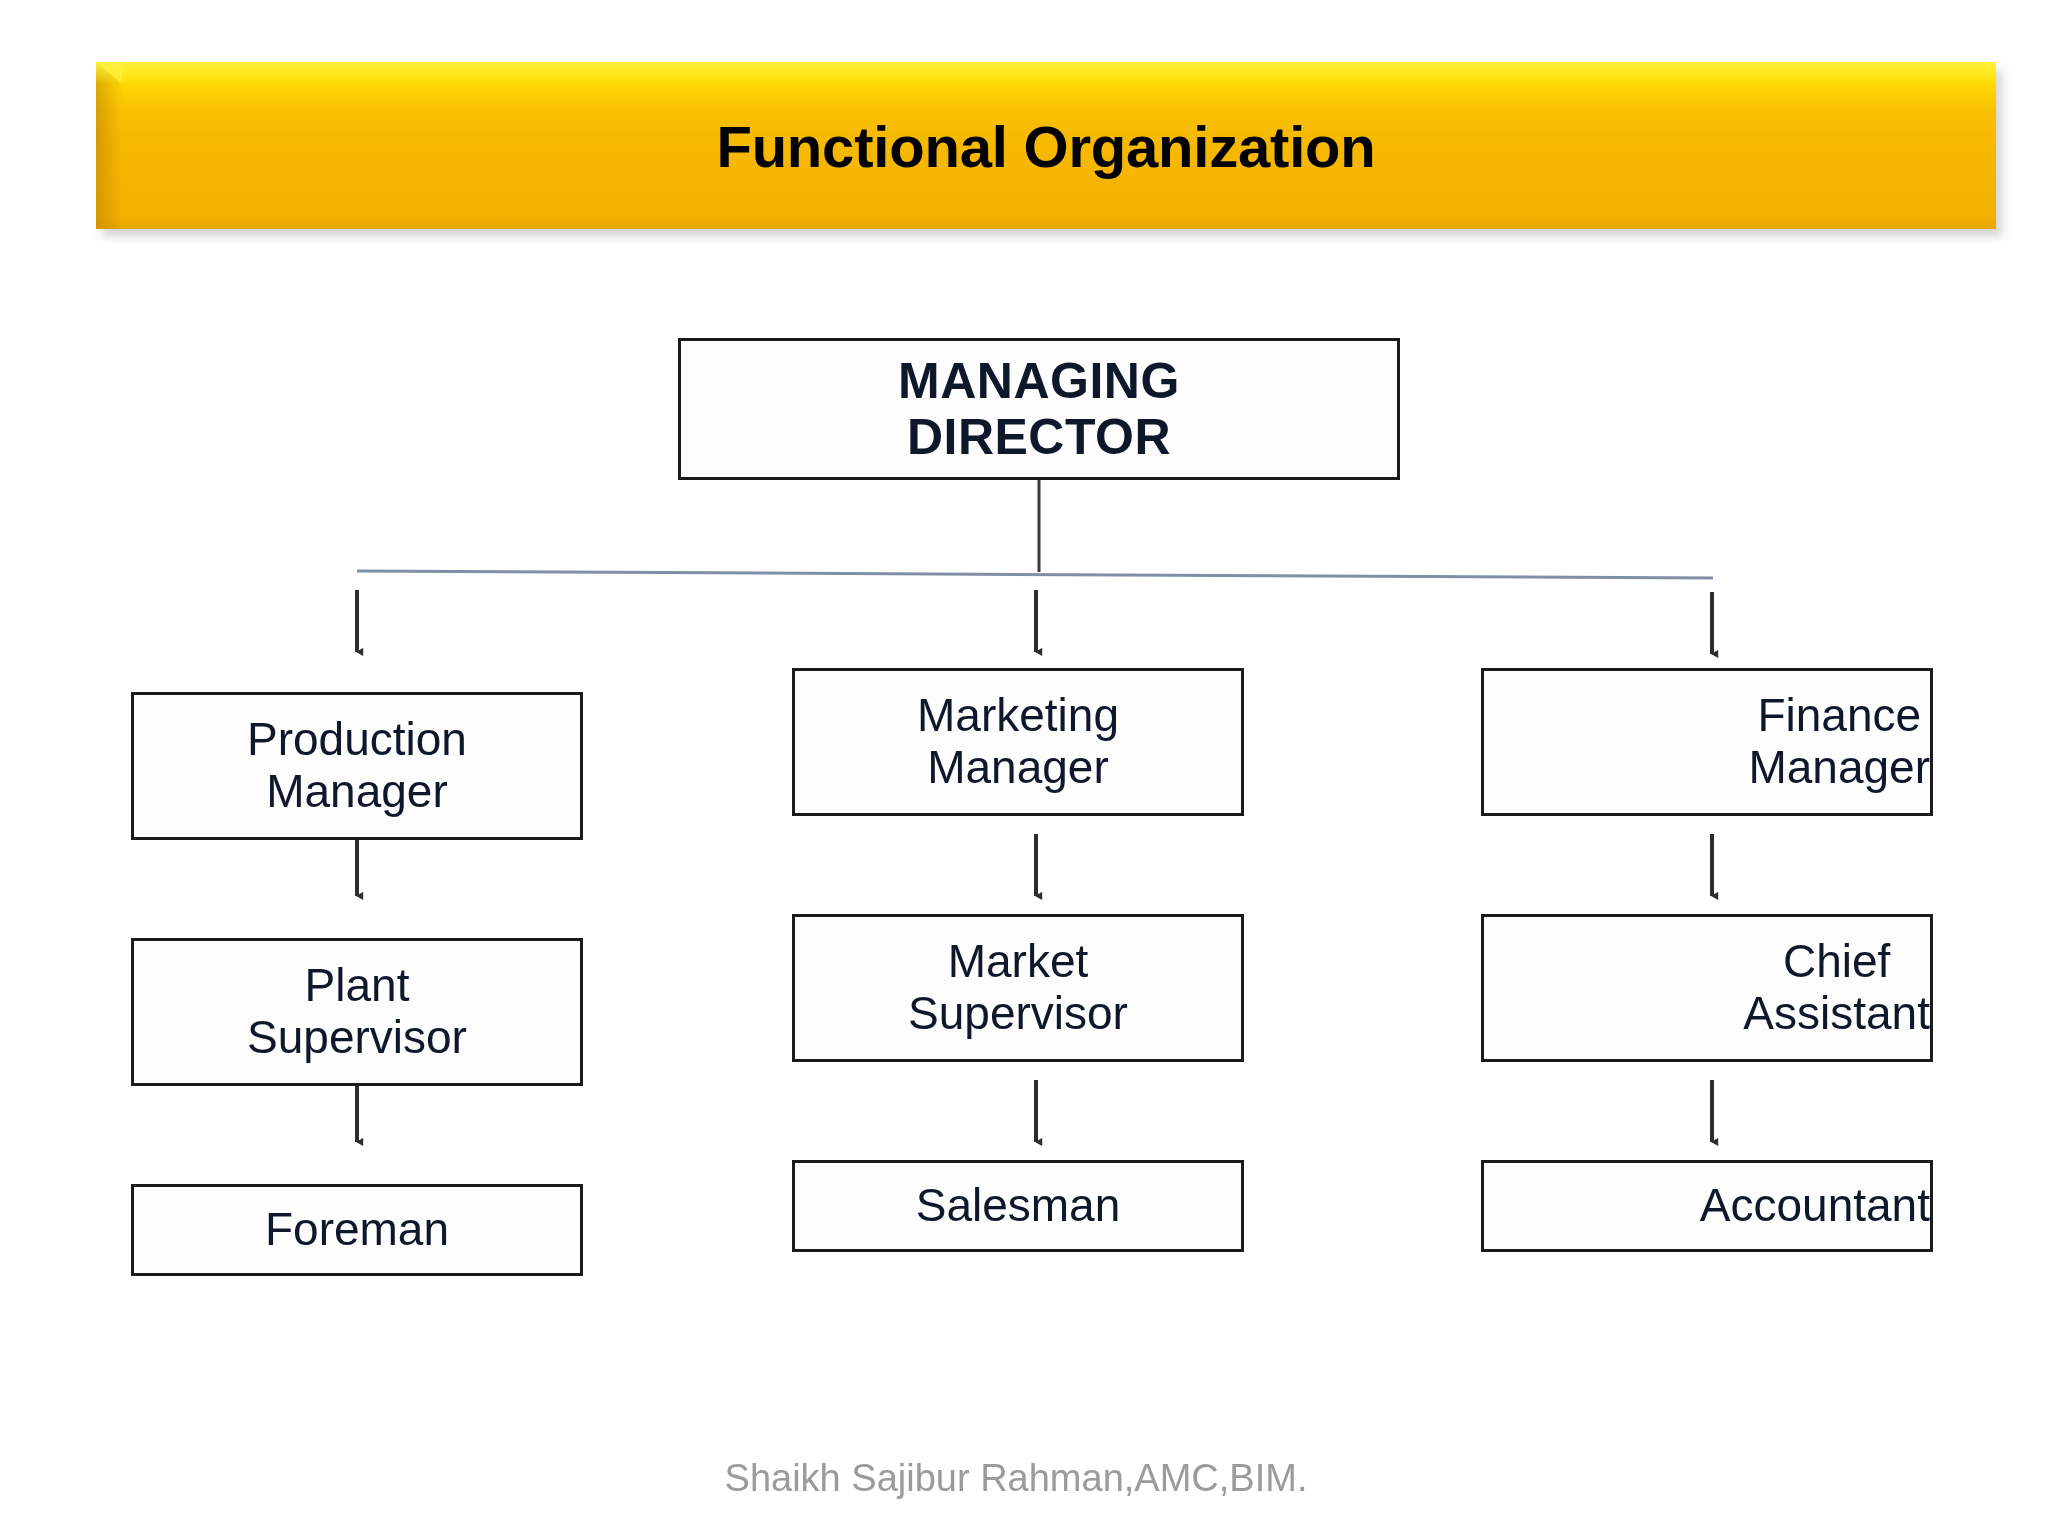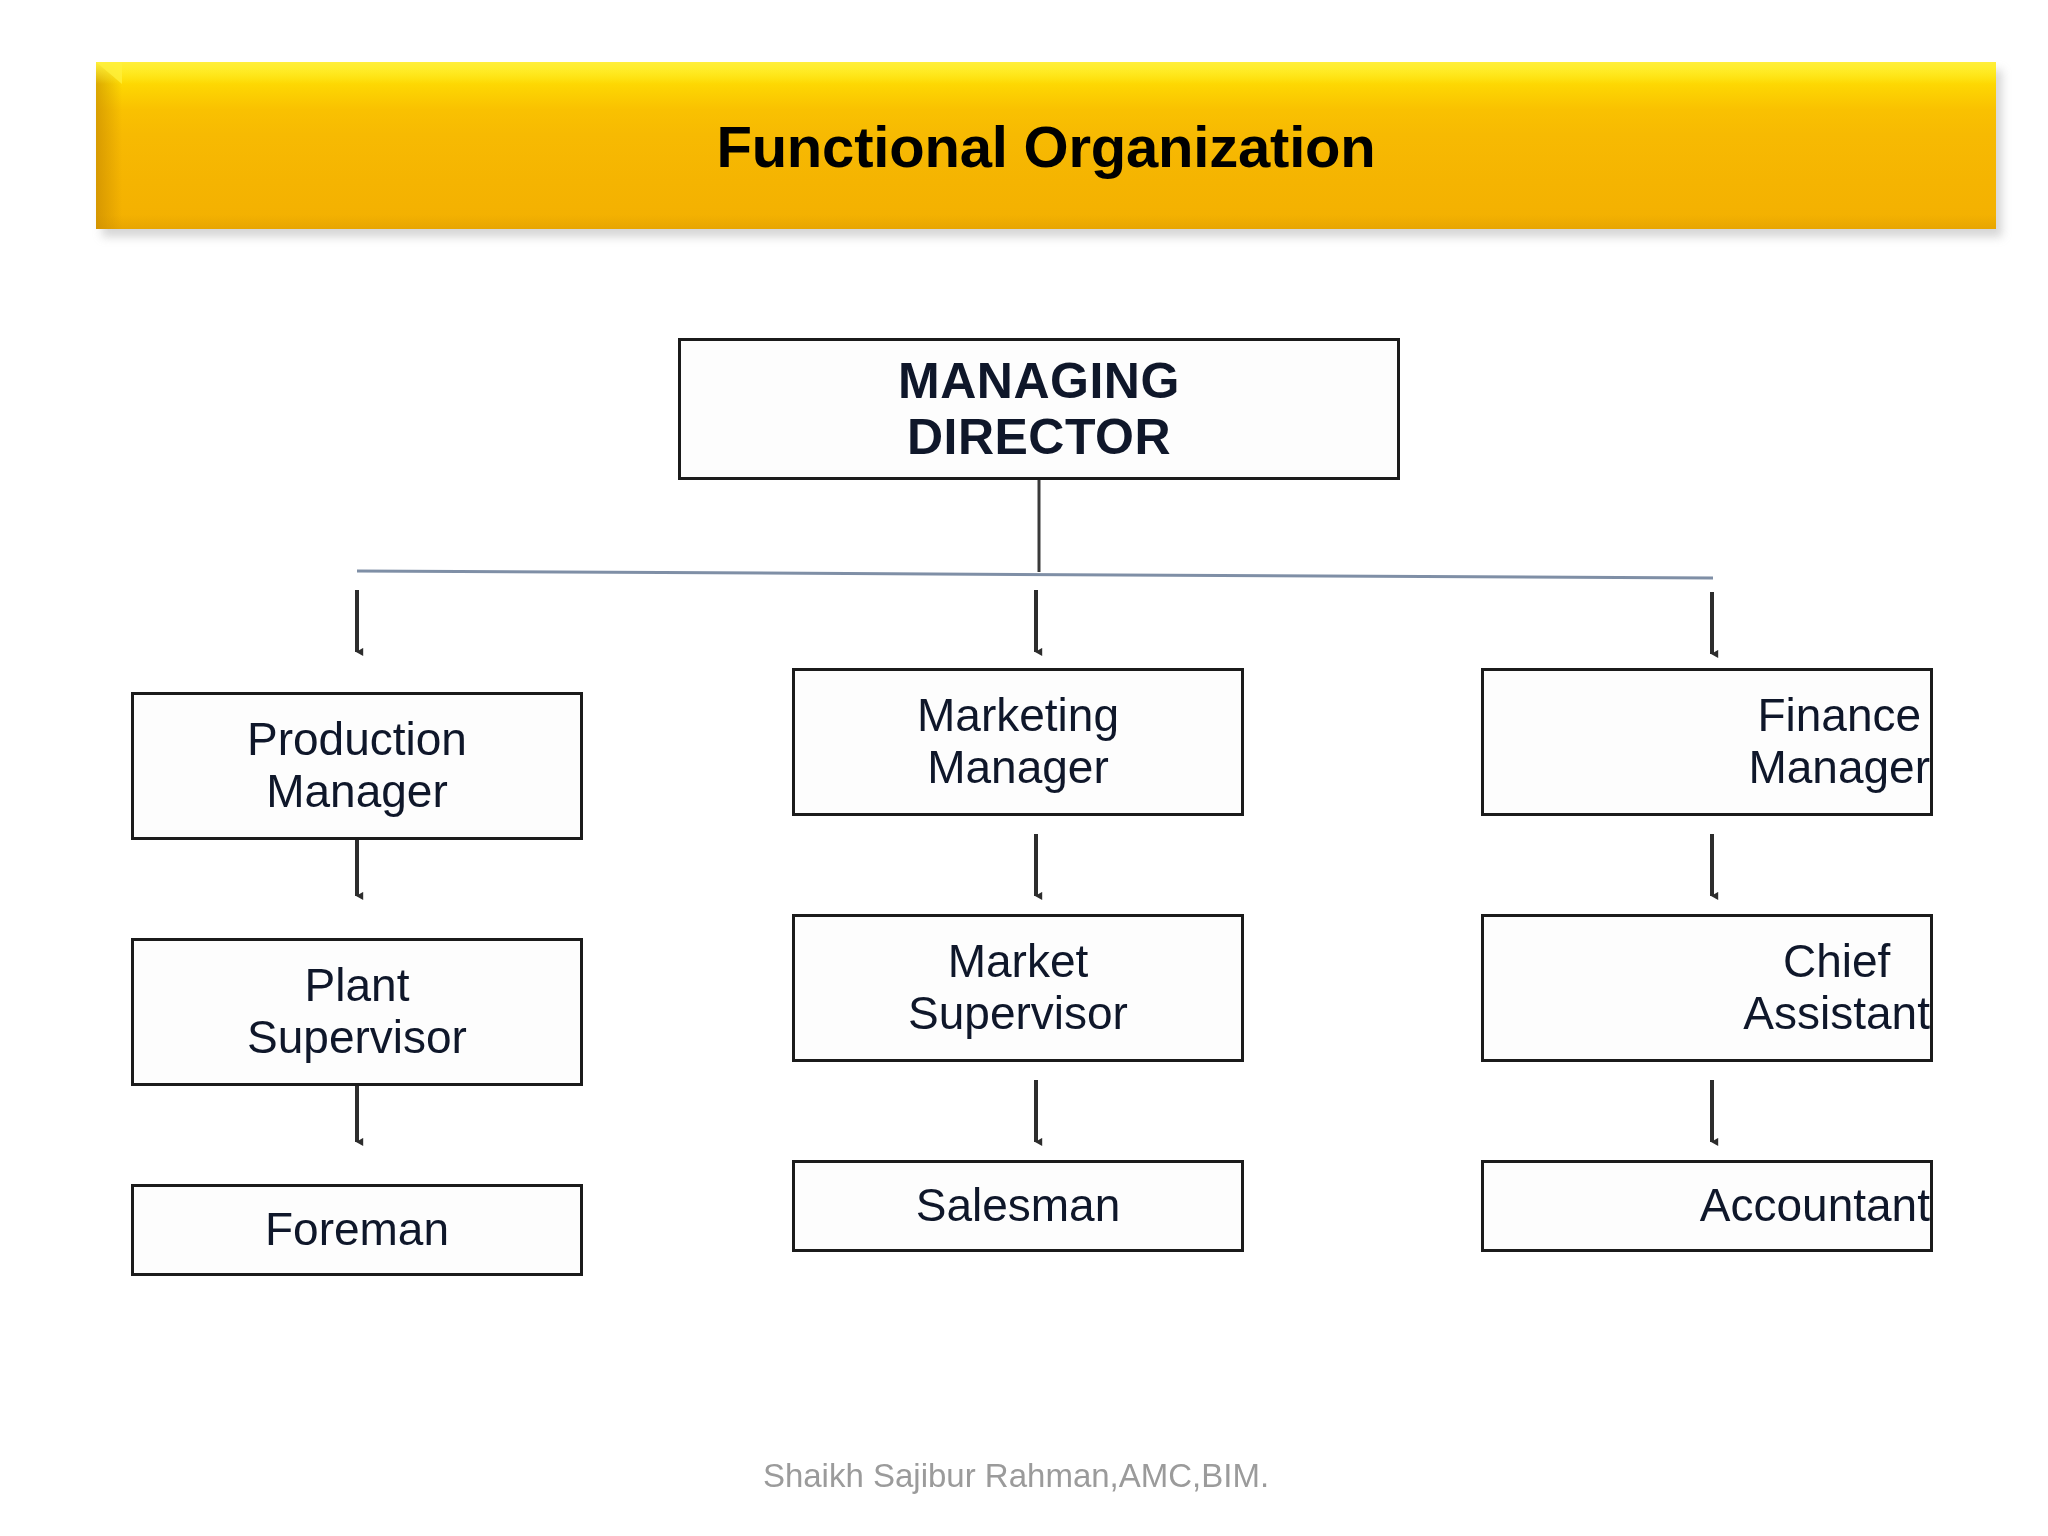--- a/index.html
+++ b/index.html
@@ -162,21 +162,21 @@
   #node-finance-manager, #node-chief-assistant { width: 452px; }
   #node-accountant { width: 452px; }
 
   
   #footer-credit {
     position: absolute;
     left: 0;
     top: 1457px;
     width: 2032px;
     text-align: center;
-    font-size: 33px;
+    font-size: 38px;
     color: #9b9b9b;
     font-family: "Liberation Sans", sans-serif;
   }
 </style>
 </head>
 <body>
 
 <div id="title-banner">
   <div class="bevel-shadow"></div>
   <div class="bevel-body"></div>

